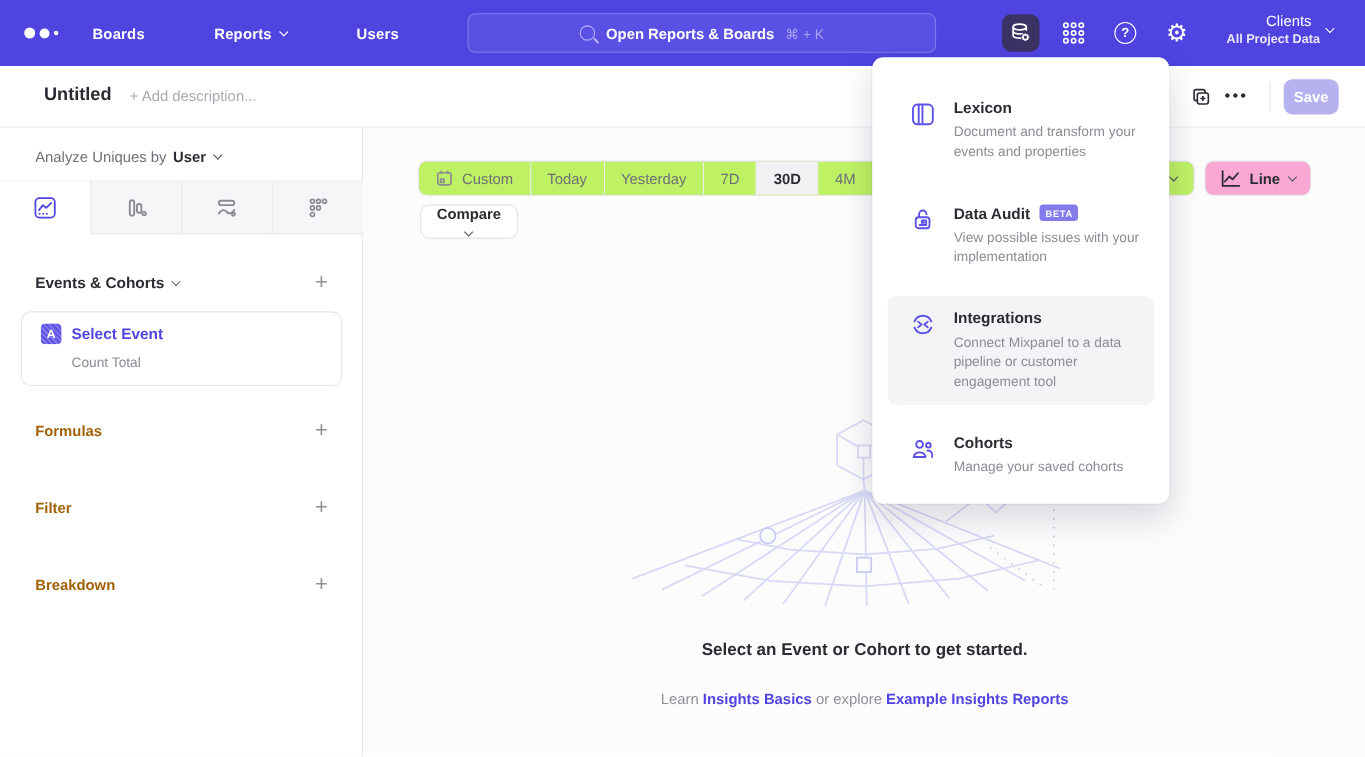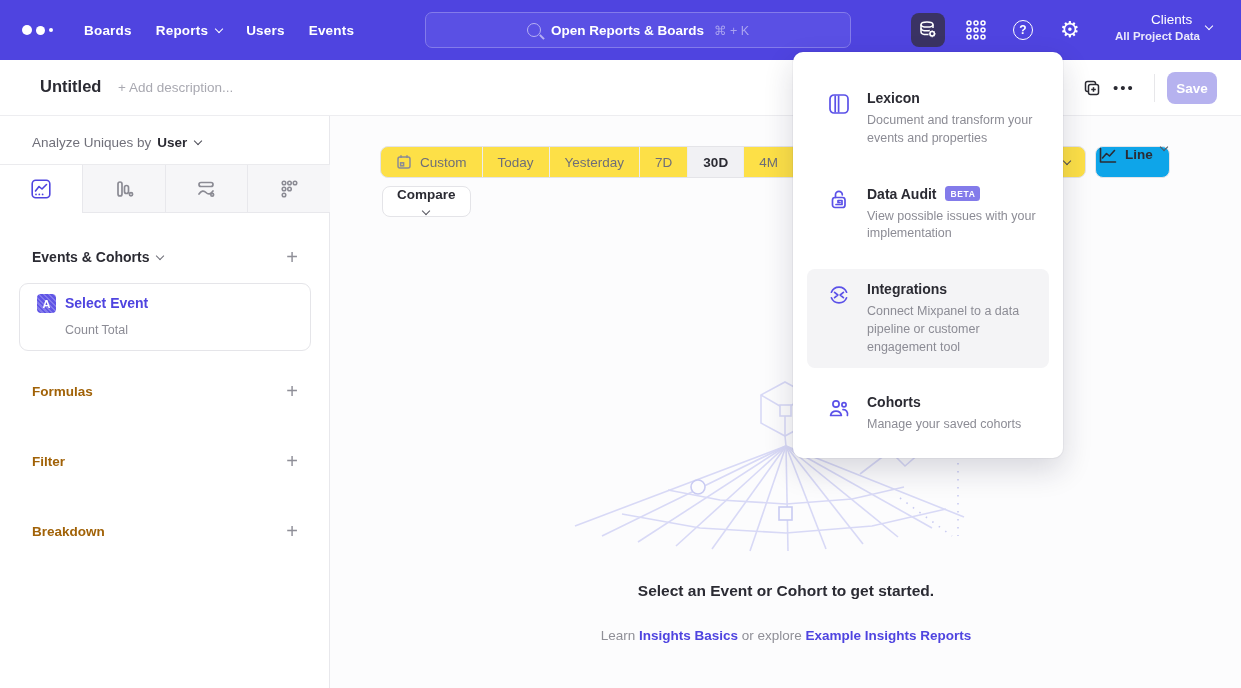--- a/index.html
+++ b/index.html
@@ -7,21 +7,21 @@
   body { font-family:"Liberation Sans", sans-serif; background:#fff; overflow:hidden; }
   #app { position:relative; width:1241px; height:688px; overflow:hidden; background:#fcfcfd; }
 
   
   .navbar { position:absolute; left:0; top:0; width:1241px; height:60px; background:#4f44e0; z-index:20; display:flex; align-items:center; }
   .logo { position:absolute; left:22px; top:0; height:60px; display:flex; align-items:center; gap:4px; }
   .logo i { display:block; border-radius:50%; background:#fff; }
   .logo i.d1 { width:10px; height:10px; }
   .logo i.d2 { width:9px; height:9px; }
   .logo i.d3 { width:4px; height:4px; }
-  .nav-items { position:absolute; left:84px; top:0; height:60px; display:flex; align-items:center; gap:24px; }
+  .nav-items { position:absolute; left:84px; top:0; height:60px; display:flex; align-items:center; gap:63px; }
   .nav-item { color:#fff; font-size:13.5px; font-weight:700; letter-spacing:.2px; display:flex; align-items:center; gap:8px; cursor:pointer; }
   .chev { display:inline-block; width:6px; height:6px; border-right:1.6px solid currentColor; border-bottom:1.6px solid currentColor; transform:rotate(45deg); margin-top:-3px; }
   .searchbar { position:absolute; left:425px; top:12px; width:426px; height:36px; border:1px solid #837bea; background:#5a50e4; border-radius:7px; display:flex; align-items:center; justify-content:center; gap:10px; color:#fff; }
   .searchbar .mag { width:14px; height:14px; border:1.8px solid #b7b1f3; border-radius:50%; position:relative; }
   .searchbar .mag::after { content:""; position:absolute; width:6px; height:1.8px; background:#b7b1f3; transform:rotate(45deg); right:-5px; bottom:-2px; }
   .search-text { font-size:13.5px; font-weight:700; color:#fff; }
   .search-short { font-size:12.5px; color:#aaa3f0; font-weight:400; }
   .sq-active { position:absolute; left:911px; top:13px; width:34px; height:34px; background:#3a3364; border-radius:8px; display:flex; align-items:center; justify-content:center; }
   .icon-grid { position:absolute; left:964px; top:18px; }
   .icon-help { position:absolute; left:1013px; top:20px; width:20px; height:20px; border:1.7px solid #fff; border-radius:50%; color:#fff; font-size:12px; font-weight:700; display:flex; align-items:center; justify-content:center; }
@@ -54,29 +54,29 @@
   .sec-title { font-size:14px; font-weight:700; color:#2b2b33; display:flex; align-items:center; gap:8px; }
   .sec-title .chev { color:#6d6d77; }
   .sec-muted { font-size:13.5px; font-weight:700; color:#a16207; }
   .plus { margin-left:auto; font-size:20px; font-weight:400; color:#8f8f98; line-height:18px; cursor:pointer; }
   .event-card { position:absolute; left:19px; top:167px; width:292px; height:68px; background:#fff; border:1px solid #e5e5e9; border-radius:9px; cursor:pointer; }
   .abadge { position:absolute; left:17px; top:10px; width:19px; height:19px; border-radius:4px; background:#6055e6;
             background-image:repeating-linear-gradient(45deg, rgba(255,255,255,.22) 0 1.5px, rgba(255,255,255,0) 1.5px 3.5px);
             color:#fff; font-size:11px; font-weight:700; display:flex; align-items:center; justify-content:center; }
   .event-title { position:absolute; left:45px; top:11px; font-size:14px; font-weight:700; color:#4f44e0; }
   .event-sub { position:absolute; left:45px; top:39px; font-size:12.5px; color:#8c8c95; }
-  .seg { position:absolute; left:380px; top:146px; width:706px; height:32px; background:#fde047; border:1px solid #e4e4e8; border-radius:8px; display:flex; align-items:stretch; z-index:2; overflow:hidden; }
+  .seg { position:absolute; left:380px; top:146px; width:706px; height:32px; background:#bef264; border:1px solid #e4e4e8; border-radius:8px; display:flex; align-items:stretch; z-index:2; overflow:hidden; }
   .seg-item { display:flex; align-items:center; gap:8px; padding:0 15px; font-size:13.5px; color:#6e6e78; border-left:1px solid #ececef; cursor:pointer; white-space:nowrap; }
   .seg-item:first-child { border-left:none; }
   .seg-item.sel { background:#f1f1f4; color:#2b2b33; font-weight:700; }
   .seg-fill { flex:1; }
   .seg-end { width:38px; border-left:1px solid #ececef; display:flex; align-items:center; justify-content:center; color:#4b4b55; cursor:pointer; }
   .compare-btn { position:absolute; left:382px; top:186px; height:31px; padding:0 14px; background:#fff; border:1px solid #e4e4e8; border-radius:8px; display:flex; align-items:center; gap:9px; font-size:13.5px; font-weight:700; color:#2b2b33; z-index:2; cursor:pointer;flex-direction:column; }
   .compare-btn .chev { color:#55555f; }
-  .line-btn { position:absolute; left:1095px; top:146px; height:32px; padding:0 2px; background:#0ea5e9; border:1px solid #e4e4e8; border-radius:8px; display:flex; gap:8px; font-size:13.5px; font-weight:700; color:#2b2b33; z-index:2; cursor:pointer; }
+  .line-btn { position:absolute; left:1095px; top:146px; height:32px; padding:0 13px; background:#f9a8d4; border:1px solid #e4e4e8; border-radius:8px; display:flex; align-items:center; gap:8px; font-size:13.5px; font-weight:700; color:#2b2b33; z-index:2; cursor:pointer; }
   .line-btn .chev { color:#55555f; }
 
   
   .wire { position:absolute; left:560px; top:378px; z-index:1; }
 
   
   .empty { position:absolute; left:331px; right:0; top:582px; text-align:center; z-index:2; }
   .empty h2 { font-size:15.5px; font-weight:700; color:#2b2b33; }
   .empty p { margin-top:28px; font-size:13.5px; color:#8f8f97; }
   .empty a { color:#4f44e0; font-weight:700; text-decoration:none; cursor:pointer; }

